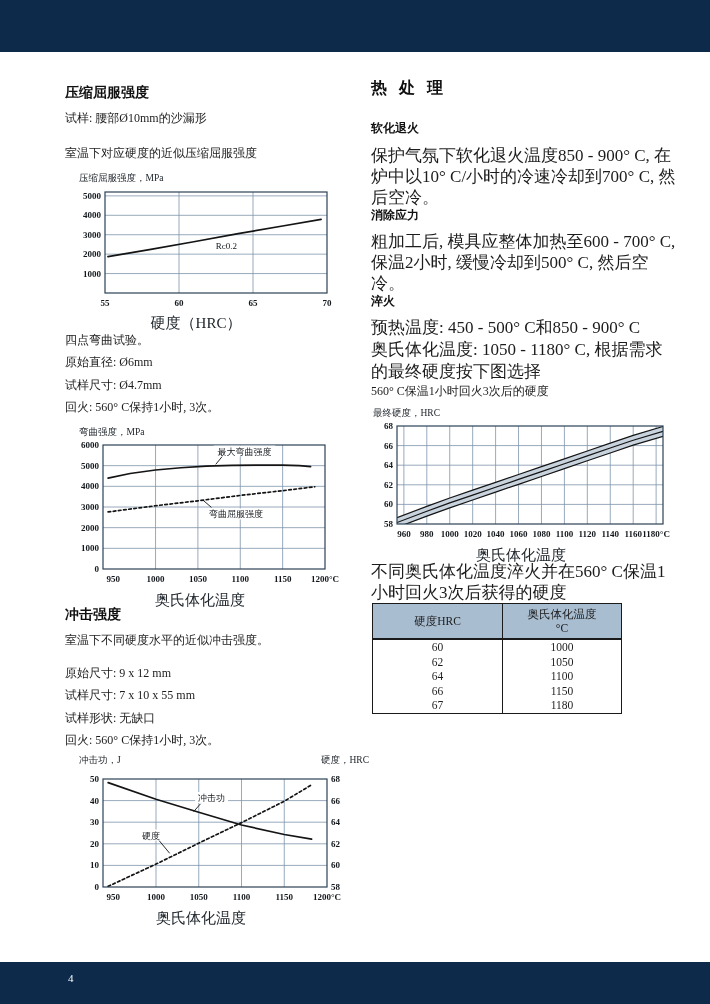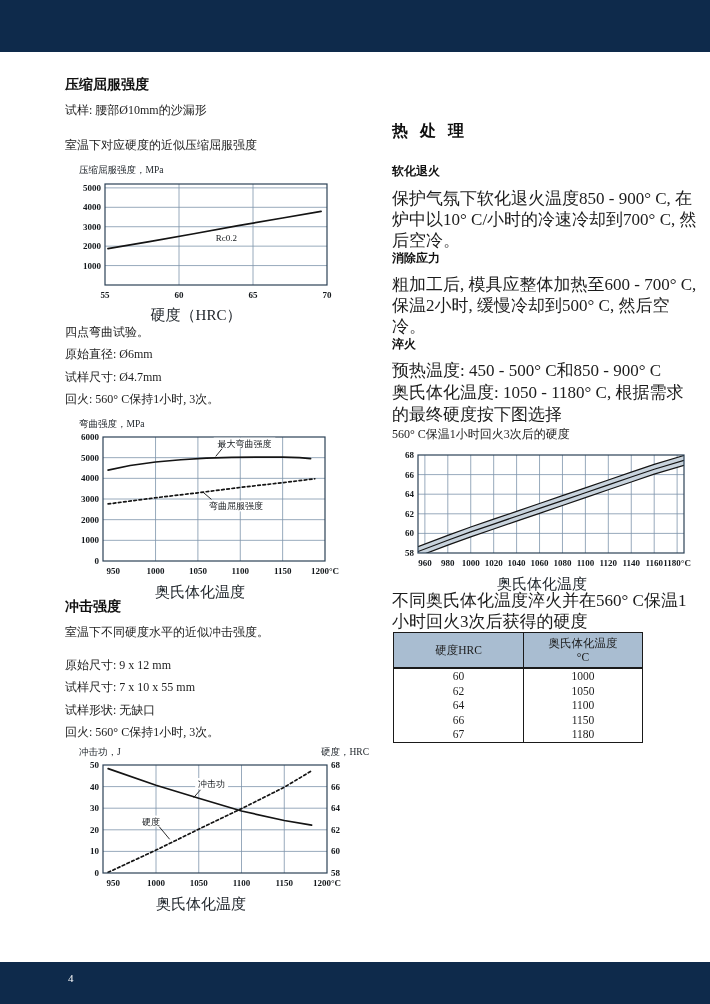--- a/index.html
+++ b/index.html
@@ -3,40 +3,40 @@
 <meta charset="utf-8">
 <style>
   html,body{margin:0;padding:0;}
   body{
     width:710px;height:1004px;position:relative;background:#ffffff;
     font-family:"Liberation Serif",serif;color:#1c1c1c;overflow:hidden;
   }
   .topbar{position:absolute;left:0;top:0;width:710px;height:52px;}
   .footerbar{position:absolute;left:0;top:962px;width:710px;height:42px;}
   .page-num{position:absolute;left:68px;top:10px;color:#ffffff;font-size:11px;}
-  .col-left{position:absolute;left:65px;top:76px;width:300px;}
-  .col-right{position:absolute;left:392px;top:78px;width:308px;margin-top:43px;}
+  .col-left{position:absolute;left:65px;top:84px;width:300px;}
+  .col-right{position:absolute;left:371px;top:78px;width:308px;}
   h2.sec{font-family:"Liberation Sans",sans-serif;font-weight:bold;font-size:14px;
     line-height:1.2;margin:0 0 9px 0;color:#101010;}
   h1.big{font-family:"Liberation Serif",serif;font-weight:bold;font-size:16px;
     letter-spacing:4px;line-height:1.2;margin:0 0 24px 0;color:#101010;}
   h3.sub{font-family:"Liberation Sans",sans-serif;font-weight:bold;font-size:12px;
     line-height:1.2;margin:0 0 9px 0;color:#101010;}
   .t12{font-size:12px;line-height:16px;margin:0;}
   .mb19{margin-bottom:19px;} .mb12{margin-bottom:12px;}
   .mb14{margin-bottom:14px;} .mb8{margin-bottom:8px;} .mb26{margin-bottom:26px;}
   .mb42{margin-bottom:42px;} .mb22{margin-bottom:22px;} .mb56{margin-bottom:56px;}
   .mb5{margin-bottom:5px;} .mb9{margin-bottom:9px;} .mb11{margin-bottom:11px;}
   .lines p{font-size:12px;line-height:22.5px;margin:0;}
   .para{font-size:17px;line-height:21px;margin:0;}
   .chart-ylabel{font-size:9.5px;line-height:11px;margin:0 0 3px 14px;color:#20262c;}
   .chart-xlabel{font-size:15px;line-height:11px;text-align:center;color:#20262c;margin:0;}
   .xlab1{width:262px;} .xlab2{width:270px;} .xlab3{width:272px;} .xlab4{width:300px;}
   .corner-labels{display:flex;justify-content:space-between;font-size:9.5px;
-    line-height:11px;color:#20262c;width:296px;margin:0 0 3px 14px;margin-right:0;}
+    line-height:11px;color:#20262c;width:296px;margin:0 0 9px 14px;margin-right:0;}
   .corner-labels .r{margin-right:6px;}
   svg text{font-family:"Liberation Serif",serif;font-size:9px;font-weight:600;fill:#14181c;}
   svg text.ann{font-weight:400;}
   table.hard{border-collapse:collapse;width:250px;margin-left:1px;
     border:1.5px solid #1a1a1a;font-size:11.5px;font-family:Liberation Serif, serif;}
   table.hard th{font-weight:normal;font-size:11.5px;line-height:13.5px;
     border-bottom:2.5px solid #1a1a1a;padding:4px 2px 3px 2px;text-align:center;}
   table.hard td{padding:0 2px;line-height:14.5px;text-align:center;}
   table.hard .divider{border-left:1.2px solid #1a1a1a;}
   td.pad-top{padding-top:6px;} td.pad-bot{padding-bottom:8px;}
@@ -203,20 +203,21 @@
   <h3 class="sub mb14">消除应力</h3>
   <p class="para mb42">粗加工后, 模具应整体加热至600 - 700° C, 保温2小时, 缓慢冷却到500° C, 然后空冷。</p>
 
   <h3 class="sub mb11">淬火</h3>
   <p class="para" style="line-height:22px;">预热温度: 450 - 500° C和850 - 900° C</p>
   <p class="para mb9" style="line-height:22px;">奥氏体化温度: 1050 - 1180° C, 根据需求的最终硬度按下图选择</p>
 
   <p class="t12 mb9">560° C保温1小时回火3次后的硬度</p>
 
   <div class="chart-block mb56">
+    <div class="chart-ylabel" style="margin-left:2px;">最终硬度，HRC</div>
     <svg width="308" height="124" viewBox="0 0 308 124">
         <defs>
           <clipPath id="clip3">
             <rect x="26" y="4" width="266" height="98"></rect>
           </clipPath>
         </defs>
         <line x1="32.87931034482759" y1="4" x2="32.87931034482759" y2="102" stroke="#7e94ab" stroke-width="0.8"></line>
         <line x1="55.810344827586206" y1="4" x2="55.810344827586206" y2="102" stroke="#7e94ab" stroke-width="0.8"></line>
         <line x1="78.74137931034483" y1="4" x2="78.74137931034483" y2="102" stroke="#7e94ab" stroke-width="0.8"></line>
         <line x1="101.67241379310344" y1="4" x2="101.67241379310344" y2="102" stroke="#7e94ab" stroke-width="0.8"></line>

